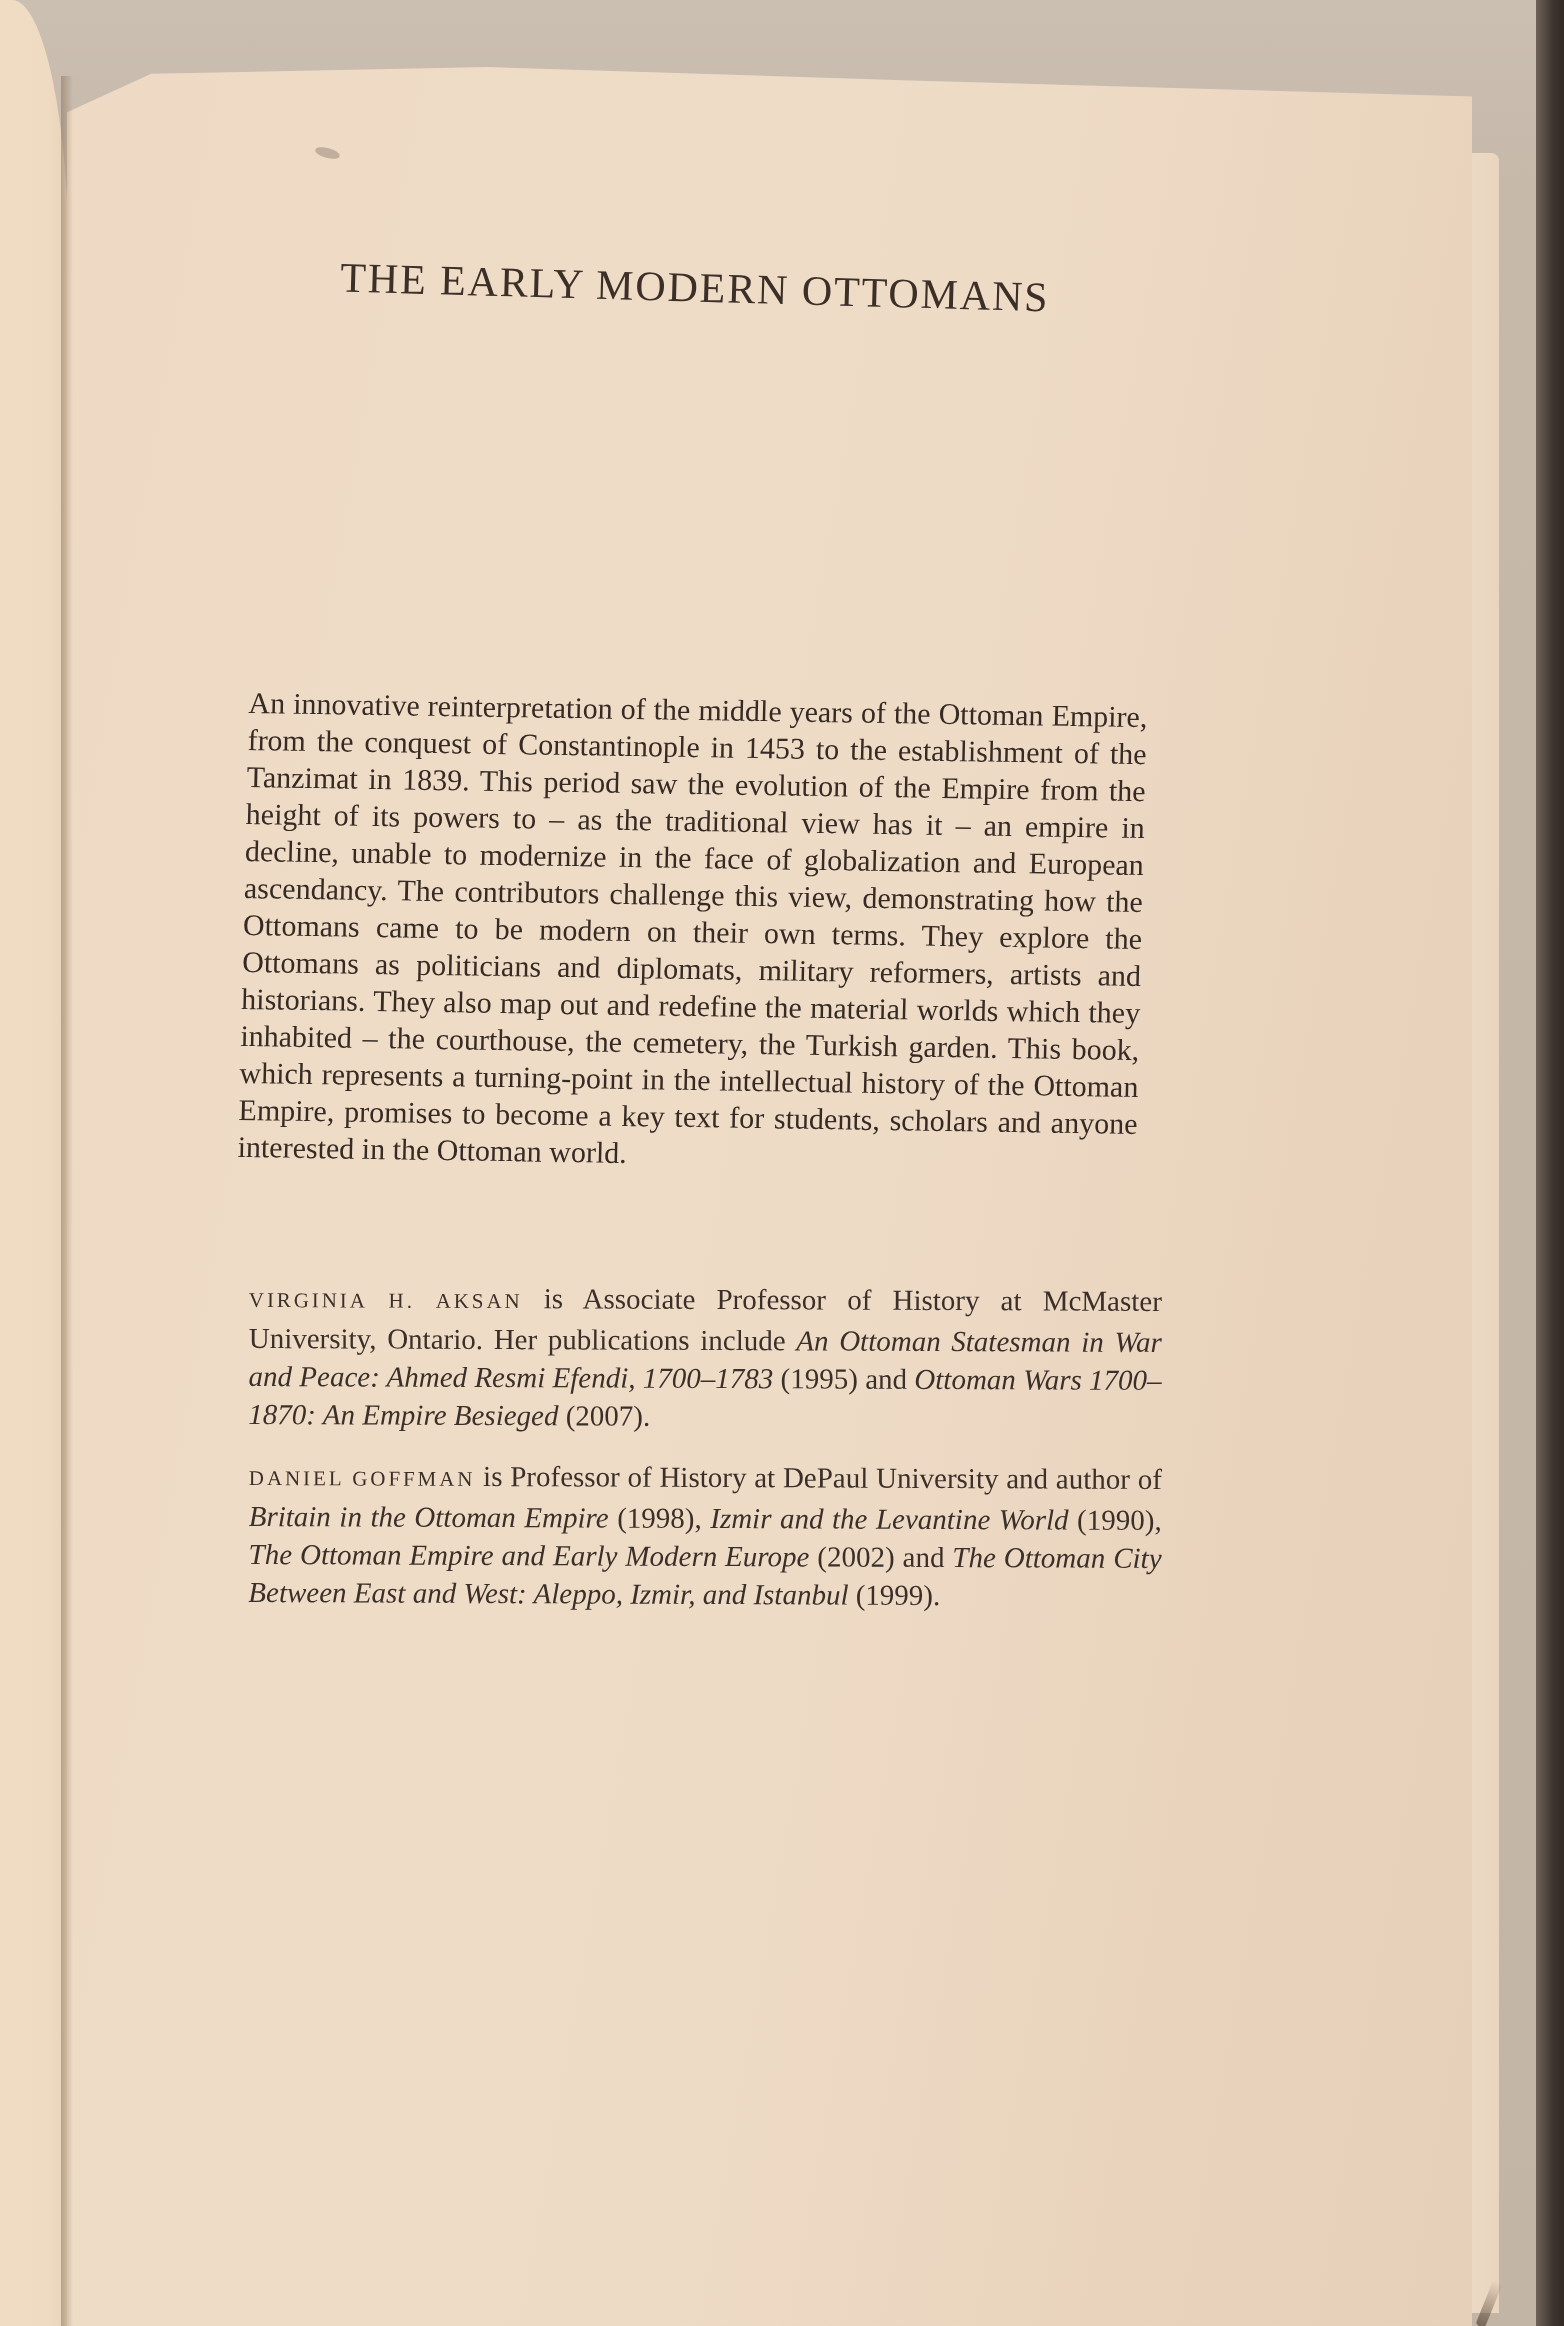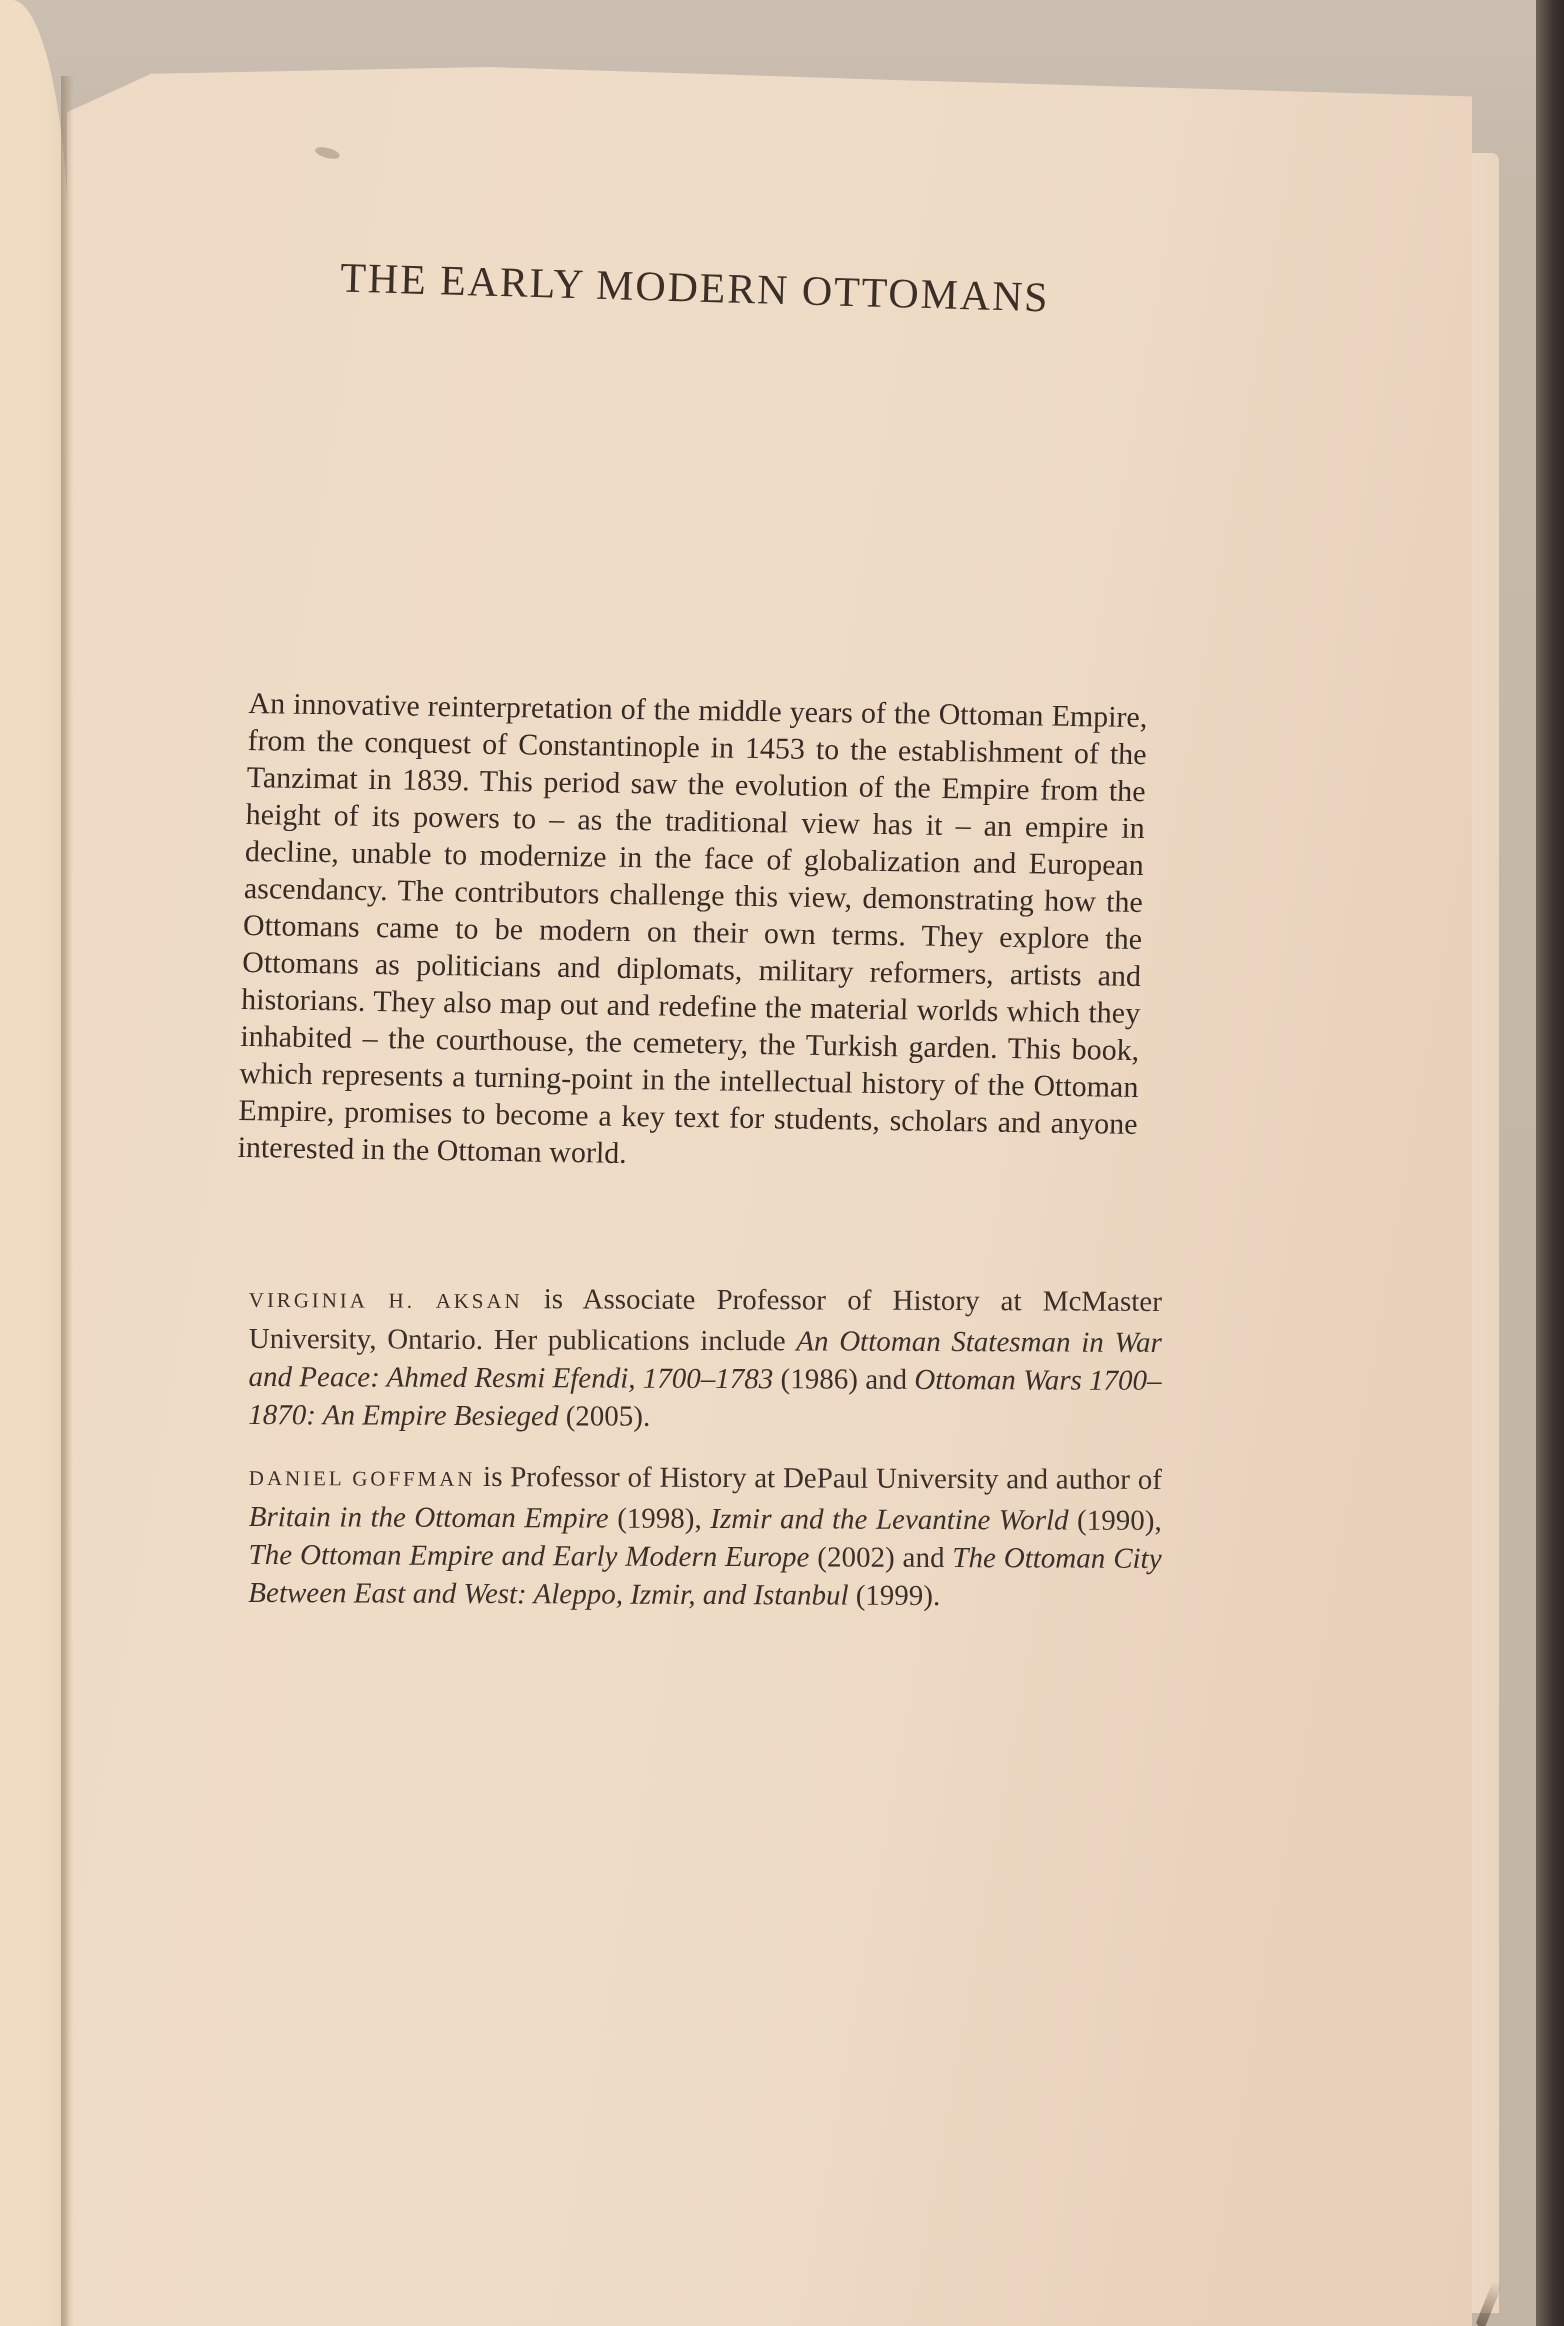--- a/index.html
+++ b/index.html
@@ -161,20 +161,20 @@
 <div class="gutter-shadow"></div>
 <div class="smudge"></div>
 <div class="corner-curl"></div>
 
 <div class="content">
   <h1 class="series-title">THE EARLY MODERN OTTOMANS</h1>
 
   <p class="blurb">An innovative reinterpretation of the middle years of the Ottoman Empire, from the conquest of Constantinople in 1453 to the establish­ment of the Tanzimat in 1839. This period saw the evolution of the Empire from the height of its powers to – as the traditional view has it – an empire in decline, unable to modernize in the face of global­ization and European ascendancy. The contributors challenge this view, demonstrating how the Ottomans came to be modern on their own terms. They explore the Ottomans as politicians and diplomats, military reformers, artists and historians. They also map out and redefine the material worlds which they inhabited – the courthouse, the cemetery, the Turkish garden. This book, which represents a turning-point in the intellectual history of the Ottoman Empire, promises to become a key text for students, scholars and anyone interested in the Ottoman world.</p>
 
   <p class="bio bio-1">
-    <span class="sc">VIRGINIA H. AKSAN</span><span> is Associate Professor of History at McMaster University, Ontario. Her publications include </span><span class="it">An Ottoman Statesman in War and Peace: Ahmed Resmi Efendi, 1700–1783</span><span> (1986) and </span><span class="it">Ottoman Wars 1700–1870: An Empire Besieged</span><span> (2005).</span>
+    <span class="sc">VIRGINIA H. AKSAN</span><span> is Associate Professor of History at McMaster University, Ontario. Her publications include </span><span class="it">An Ottoman Statesman in War and Peace: Ahmed Resmi Efendi, 1700–1783</span><span> (1995) and </span><span class="it">Ottoman Wars 1700–1870: An Empire Besieged</span><span> (2007).</span>
   </p>
 
   <p class="bio bio-2">
     <span class="sc">DANIEL GOFFMAN</span><span> is Professor of History at DePaul University and author of </span><span class="it">Britain in the Ottoman Empire</span><span> (1998), </span><span class="it">Izmir and the Levantine World</span><span> (1990), </span><span class="it">The Ottoman Empire and Early Modern Europe</span><span> (2002) and </span><span class="it">The Ottoman City Between East and West: Aleppo, Izmir, and Istanbul</span><span> (1999).</span>
   </p>
 </div>
 
 
 </body></html>

